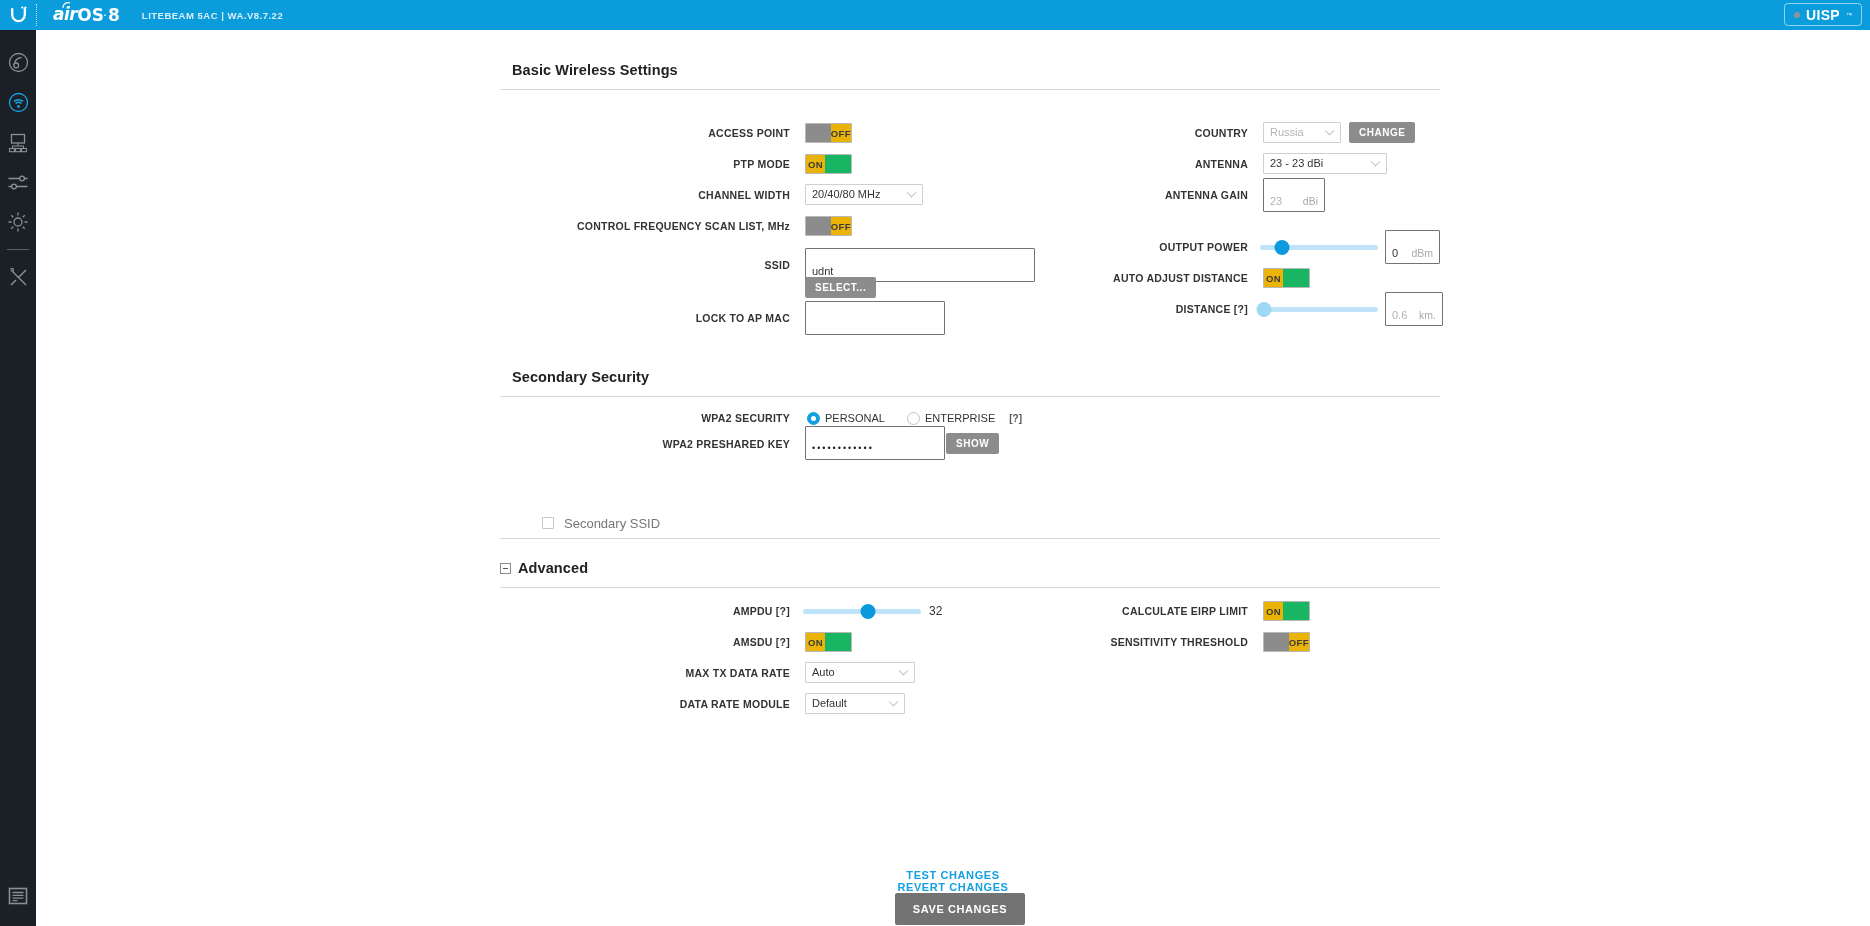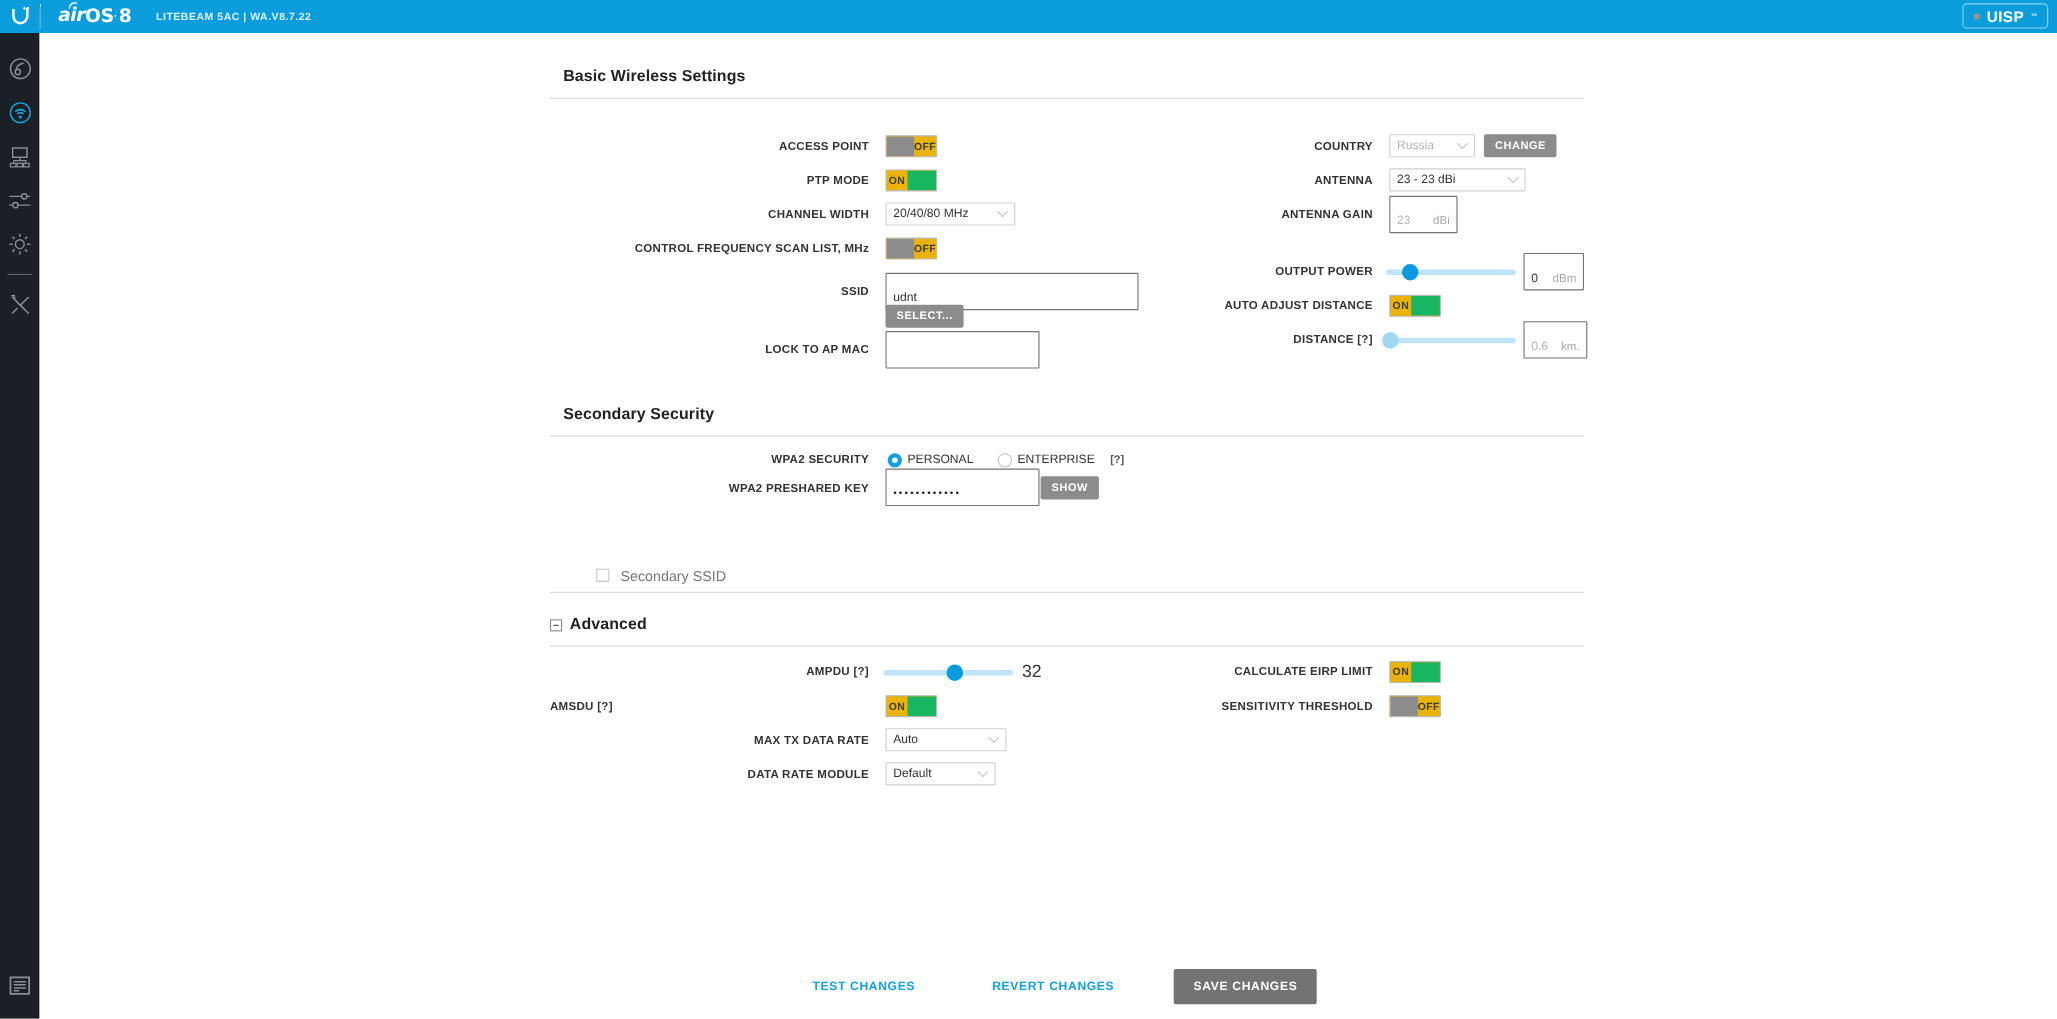--- a/index.html
+++ b/index.html
@@ -185,21 +185,21 @@
   .sld .track {
     height: 5px; border-radius: 3px; background: #bfe3f8; width: 100%;
   }
   .sld .knob {
     position: absolute; width: 15px; height: 15px;
     border-radius: 50%; background: #0c9ade;
     transform: translateX(-50%);
     cursor: pointer;
   }
   .sld.disabled .knob { background: #9ed8f3; }
-  .sld-val { font-size: 16px; color: #333; margin-left: 8px; }
+  .sld-val { font-size: 12px; color: #333; margin-left: 8px; }
 
   
   .radio-wrap { display: flex; align-items: center; gap: 5px; cursor: pointer; }
   .radio {
     width: 13px; height: 13px; border-radius: 50%;
     border: 1px solid #c3c3c3; background: #fff;
     display: flex; align-items: center; justify-content: center;
   }
   .radio.on { background: #14a0e0; border-color: #14a0e0; }
   .radio.on::after {
@@ -215,21 +215,22 @@
   }
 
   
   .pw-dots { font-size: 9px; letter-spacing: 2px; color: #222; }
 
   
   #footer {
     position: absolute; left: 36px; bottom: 0;
     width: 1834px; height: 58px;
     display: flex; align-items: center; justify-content: center;
-    gap: 10px;
+    gap: 0px;
+    flex-direction: column;
   }
   .link-btn {
     color: #14a0e0; font-size: 11px; font-weight: bold;
     letter-spacing: .6px; cursor: pointer;
     padding: 0 30px;
   }
   .primary-btn {
     background: #737373; color: #fff;
     font-size: 11px; font-weight: bold; letter-spacing: .6px;
     padding: 10px 18px; border-radius: 2px; cursor: pointer;
@@ -544,21 +545,21 @@
     <span class="lbl">AMPDU [?]</span>
   </div>
   <div class="ctl row" style="top:571px; left:758px;">
     <div class="sld" style="width:118px;">
       <div class="track"></div>
       <div class="knob" id="ampdu-knob" style="left: 55%;"></div>
     </div>
     <span class="sld-val">32</span>
   </div>
 
-  <div class="row" style="top:602px; left:464px; width:290px; justify-content:flex-start;">
+  <div class="row" style="top:602px; left:464px; width:290px; justify-content:flex-end;">
     <span class="lbl">AMSDU [?]</span>
   </div>
   <div class="ctl row" style="top:602px; left:760px;">
     <div class="tgl on">
       <div class="txt">ON</div>
       <div class="blk"></div>
     </div>
   </div>
 
   <div class="row" style="top:633px; left:464px; width:290px; justify-content:flex-end;">

